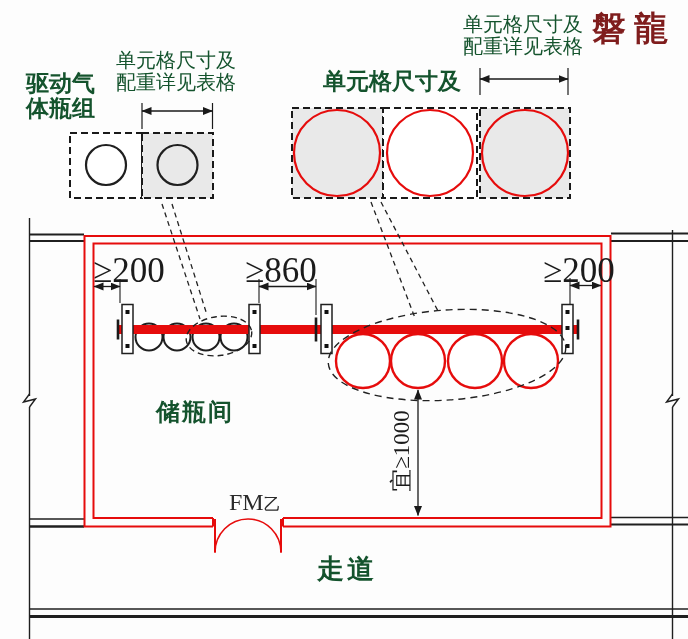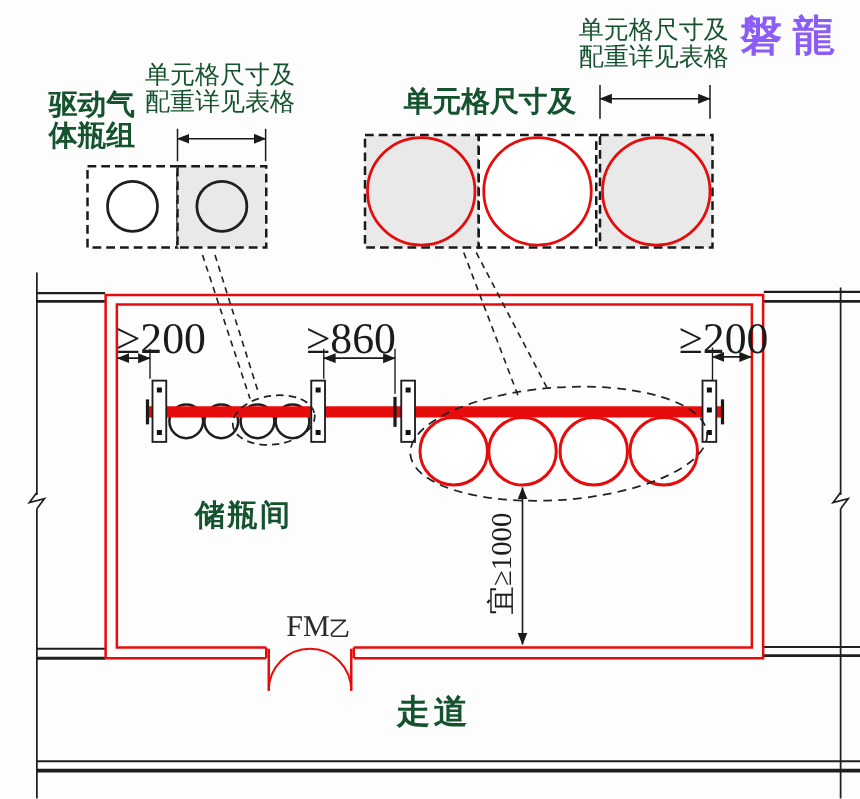--- a/index.html
+++ b/index.html
@@ -5,21 +5,21 @@
   html,body{margin:0;padding:0;background:#ffffff;}
   .canvas{position:relative;width:688px;height:639px;background:#fdfdfd;overflow:hidden;
           font-family:"Liberation Sans",sans-serif;}
   .txt{position:absolute;color:#14532d;}
   .pre{white-space:pre-line;}
   .heiti{font-weight:600;font-family:"Liberation Sans",sans-serif;}
   .fang{font-family:"Liberation Serif",serif;font-weight:400;}
   .dim{position:absolute;font-family:"Liberation Serif",serif;color:#1b1b1b;font-size:35px;}
   .note{text-align:center;font-size:20px;line-height:22px;}
   .watermark{position:absolute;left:592px;top:6px;width:96px;font-size:34px;font-weight:700;
-             letter-spacing:8px;color:#8b5cf6;white-space:nowrap;overflow:hidden;}
+             letter-spacing:8px;color:#7f1d1d;white-space:nowrap;overflow:hidden;}
   .rot{transform:rotate(-90deg);text-align:center;}
   svg{position:absolute;left:0;top:0;}
 </style>
 </head>
 <body>
 
 <div class="canvas">
 
   <svg width="688" height="639" viewBox="0 0 688 639">
     <defs>
@@ -143,21 +143,21 @@
       <line x1="316" y1="279" x2="316" y2="315" stroke-width="1.1"></line>
       <line x1="259" y1="286.5" x2="316" y2="286.5" stroke-width="1.3" marker-start="url(#arr)" marker-end="url(#arr)"></line>
       <line x1="570" y1="278" x2="570" y2="304" stroke-width="1.1"></line>
       <line x1="570" y1="285.5" x2="601" y2="285.5" stroke-width="1.3" marker-start="url(#arr)" marker-end="url(#arr)"></line>
       <line x1="418" y1="390" x2="418" y2="515.5" stroke-width="1.3" marker-start="url(#arr)" marker-end="url(#arr)"></line>
     </g>
   </svg>
 
   <div class="watermark">磐龍</div>
 
-  <div class="txt heiti pre" style="left:26px;top:71px;font-size:23px;line-height:25px;margin-left:13px;">驱动气
+  <div class="txt heiti pre" style="left:26px;top:71px;font-size:23px;line-height:25px;">驱动气
 体瓶组</div>
 
   <div class="txt fang note pre" style="left:106px;top:49px;width:140px;">单元格尺寸及
 配重详见表格</div>
 
   <div class="txt heiti" style="left:323px;top:66px;font-size:23px;">单元格尺寸及</div>
 
   <div class="txt fang note pre" style="left:450px;top:13px;width:146px;">单元格尺寸及
 配重详见表格</div>
 

